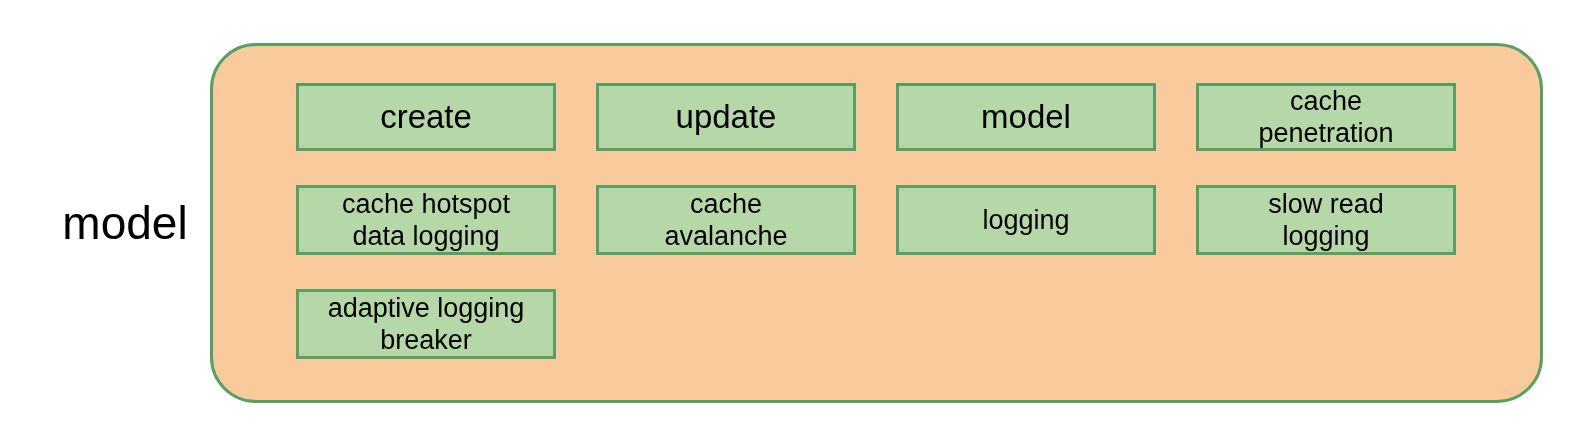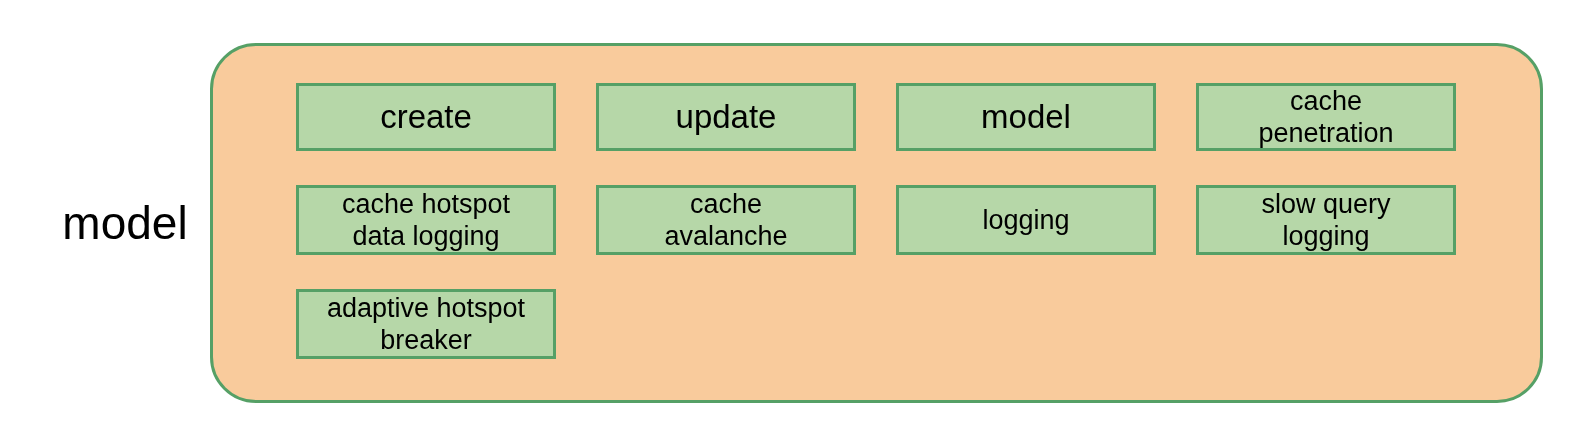--- a/index.html
+++ b/index.html
@@ -81,21 +81,21 @@
       <div class="box header">model</div>
 
       <div class="box">cache
 penetration</div>
       <div class="box">cache hotspot
 data logging</div>
       <div class="box">cache
 avalanche</div>
 
       <div class="box">logging</div>
-      <div class="box">slow query
+      <div class="box">slow read
 logging</div>
-      <div class="box">adaptive hotspot
+      <div class="box">adaptive logging
 breaker</div>
 
     </div>
   </div>
 
 </div>
 
 </body></html>

